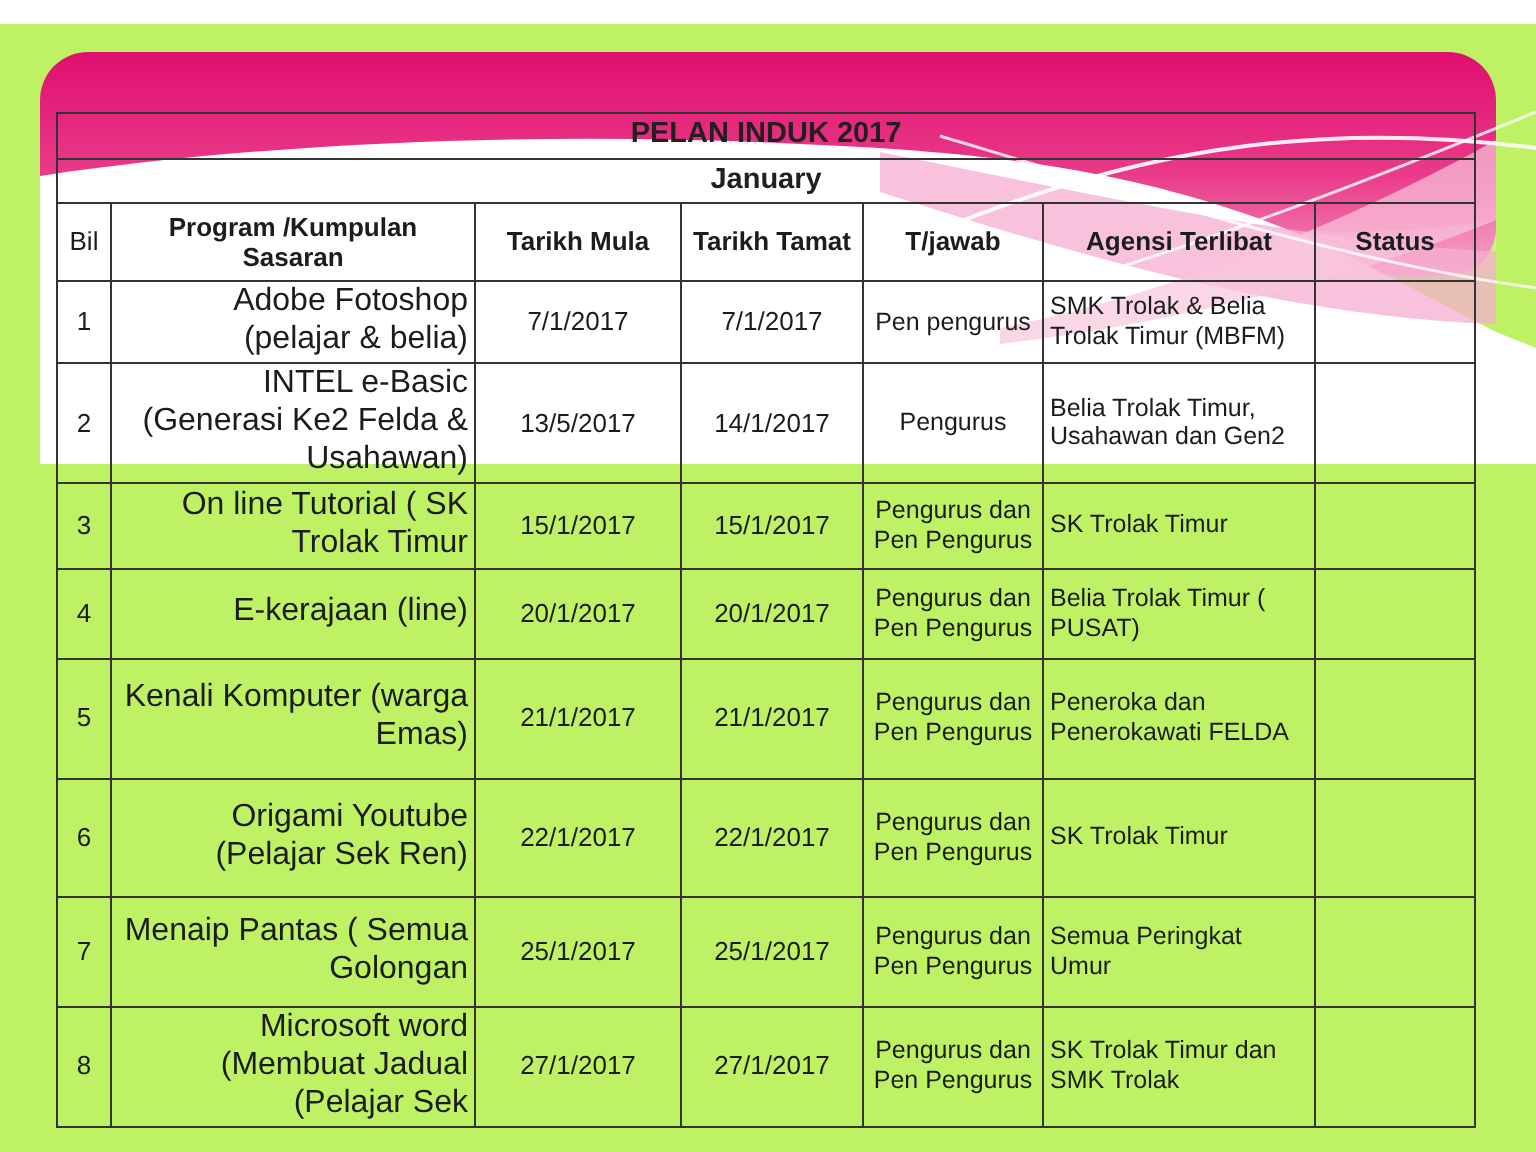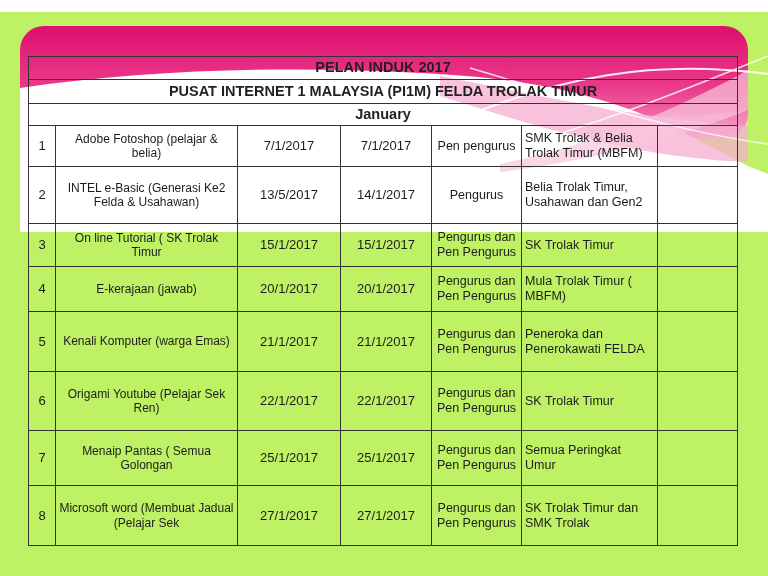--- a/index.html
+++ b/index.html
@@ -47,21 +47,21 @@
   tr.row-colhead th.h-bil{font-weight:normal;font-size:13px;}
   tbody tr:nth-child(1){height:41px;}
   tbody tr:nth-child(2){height:57px;}
   tbody tr:nth-child(3){height:43px;}
   tbody tr:nth-child(4){height:45px;}
   tbody tr:nth-child(5){height:60px;}
   tbody tr:nth-child(6){height:59px;}
   tbody tr:nth-child(7){height:55px;}
   tbody tr:nth-child(8){height:60px;}
   td.c-bil{text-align:center;font-size:13px;}
-  td.c-program{text-align:center;font-size:12px;padding-left:4px;padding-right:4px;}
+  td.c-program{text-align:right;font-size:16px;padding-left:4px;padding-right:4px;}
   td.c-mula, td.c-tamat{text-align:center;font-size:13px;}
   td.c-tjawab{text-align:center;font-size:12.5px;padding-left:2px;padding-right:2px;}
   td.c-agensi{text-align:left;font-size:12.5px;}
   td.c-status{text-align:center;font-size:12.5px;}
 </style>
 </head>
 <body>
 
 <div class="stage">
 
@@ -90,25 +90,31 @@
         <col style="width:103px">
       <col style="width:91px">
         <col style="width:90px">
         <col style="width:136px">
       <col style="width:80px">
     </colgroup>
     <thead>
       <tr class="row-title1">
         <td colspan="7" class="title-cell">PELAN INDUK 2017</td>
       </tr>
-      <tr class="row-title2">
-        <td colspan="7" class="title-cell">PUSAT INTERNET 1 MALAYSIA (PI1M) FELDA TROLAK TIMUR</td>
-      </tr>
       <tr class="row-month">
         <td colspan="7" class="title-cell">January</td>
+      </tr>
+      <tr class="row-colhead">
+        <th class="h-bil">Bil</th>
+        <th>Program /Kumpulan Sasaran</th>
+        <th>Tarikh Mula</th>
+        <th>Tarikh Tamat</th>
+        <th>T/jawab</th>
+        <th>Agensi Terlibat</th>
+        <th>Status</th>
       </tr>
     </thead>
     <tbody>
         <tr>
           <td class="c-bil">1</td>
           <td class="c-program">Adobe Fotoshop (pelajar &amp; belia)</td>
           <td class="c-mula">7/1/2017</td>
           <td class="c-tamat">7/1/2017</td>
           <td class="c-tjawab">Pen pengurus</td>
           <td class="c-agensi">SMK Trolak &amp; Belia Trolak Timur (MBFM)</td>
@@ -127,25 +133,25 @@
           <td class="c-bil">3</td>
           <td class="c-program">On line Tutorial ( SK Trolak Timur</td>
           <td class="c-mula">15/1/2017</td>
           <td class="c-tamat">15/1/2017</td>
           <td class="c-tjawab">Pengurus dan Pen Pengurus</td>
           <td class="c-agensi">SK Trolak Timur</td>
           <td class="c-status"></td>
         </tr>
         <tr>
           <td class="c-bil">4</td>
-          <td class="c-program">E-kerajaan (jawab)</td>
+          <td class="c-program">E-kerajaan (line)</td>
           <td class="c-mula">20/1/2017</td>
           <td class="c-tamat">20/1/2017</td>
           <td class="c-tjawab">Pengurus dan Pen Pengurus</td>
-          <td class="c-agensi">Mula Trolak Timur ( MBFM)</td>
+          <td class="c-agensi">Belia Trolak Timur ( PUSAT)</td>
           <td class="c-status"></td>
         </tr>
         <tr>
           <td class="c-bil">5</td>
           <td class="c-program">Kenali Komputer (warga Emas)</td>
           <td class="c-mula">21/1/2017</td>
           <td class="c-tamat">21/1/2017</td>
           <td class="c-tjawab">Pengurus dan Pen Pengurus</td>
           <td class="c-agensi">Peneroka dan Penerokawati FELDA</td>
           <td class="c-status"></td>

